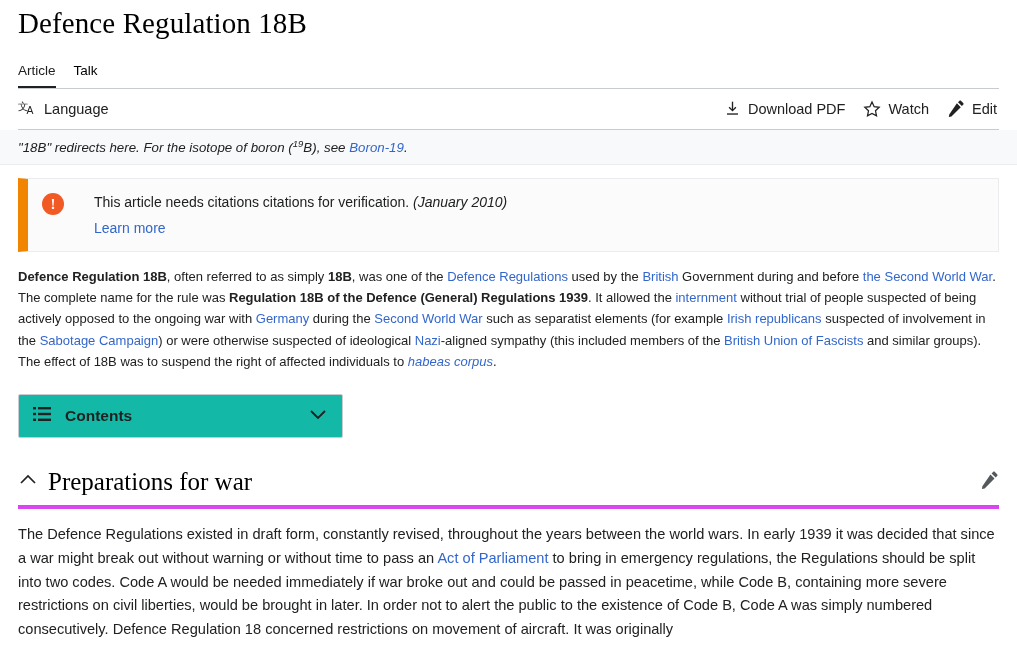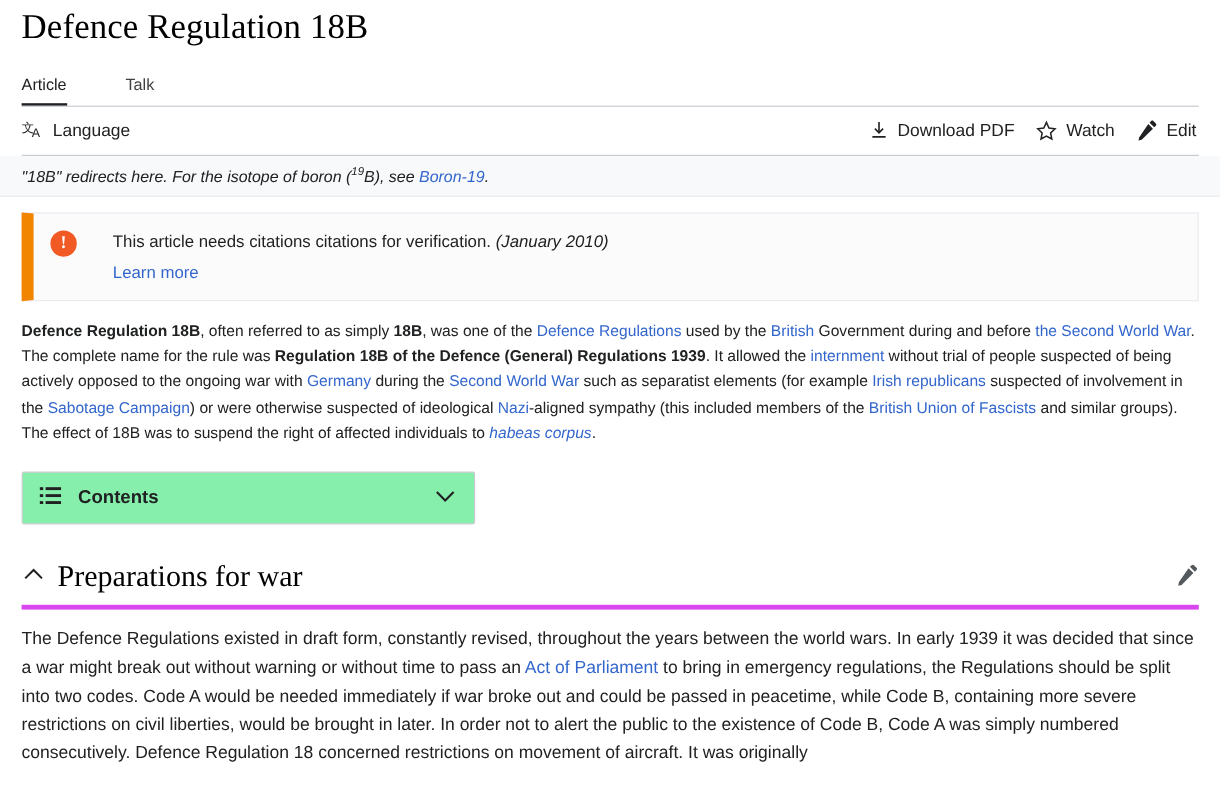--- a/index.html
+++ b/index.html
@@ -24,35 +24,35 @@
     font-size: 29px;
     font-weight: normal;
     line-height: 1.2;
     margin: 6px 0 0 0;
     color: #000;
     letter-spacing: 0.1px;
   }
   
   .tabs {
     display: flex;
-    gap: 33px;
+    gap: 18px;
     margin-top: 22px;
     font-size: 13.5px;
   }
   .tab {
     padding-bottom: 8px;
     color: #202122;
     cursor: pointer;
     position: relative;
   }
   .tab.active {
     font-weight: normal;
     border-bottom: 2px solid #202122;
   }
-  .tab.inactive { color: #404040; margin-left: 16px; }
+  .tab.inactive { color: #000000; }
   
   .toolbar {
     display: flex;
     align-items: center;
     justify-content: space-between;
     border-top: 1px solid #c8ccd1;
     border-bottom: 1px solid #c8ccd1;
     height: 42px;
     margin-top: 0;
   }
@@ -120,24 +120,24 @@
   .lead {
     font-size: 13px;
     line-height: 1.63;
     margin: 14px 0 0 0;
     color: #202122;
   }
   .lead b { font-weight: bold; }
   
   .contents-box {
     margin-top: 22px;
-    width: 378px;
+    width: 325px;
     border: 1px solid #c8ccd1;
     border-radius: 2px;
-    background: #86efac;
+    background: #14b8a6;
     height: 44px;
     display: flex;
     align-items: center;
     padding: 0 14px;
     cursor: pointer;
   }
   .contents-label {
     font-weight: bold;
     font-size: 15.5px;
     margin-left: 14px;

